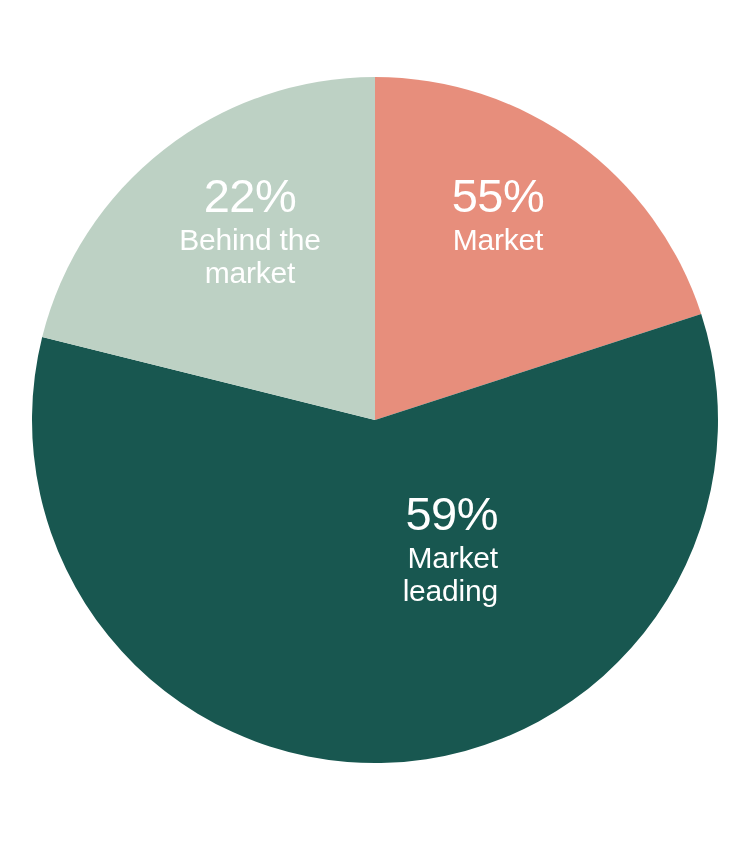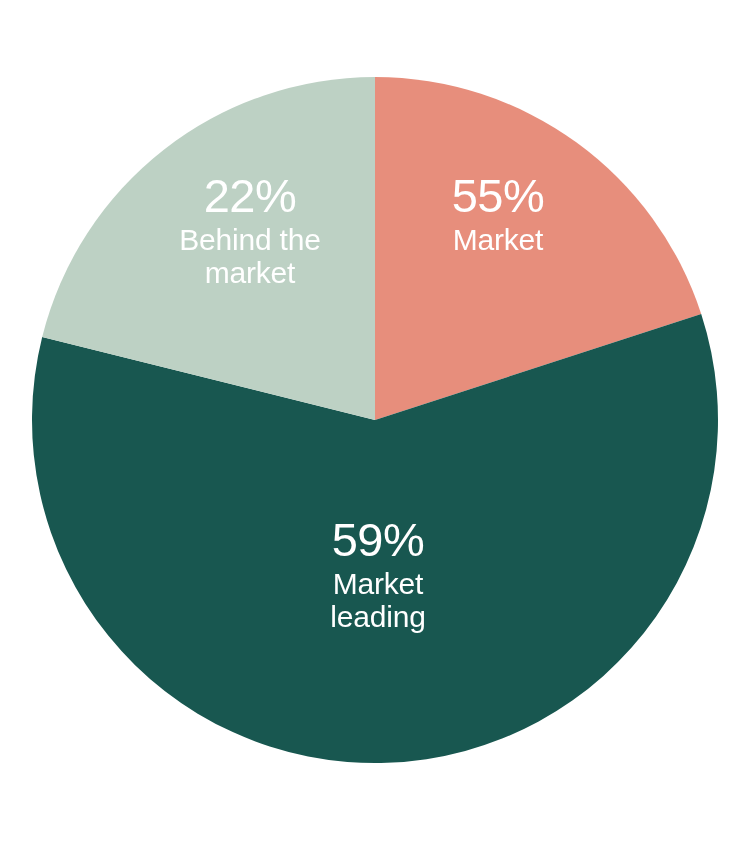--- a/index.html
+++ b/index.html
@@ -58,22 +58,23 @@
     top: 172px;
     width: 196px;
   }
   #label-behind-the-market {
     left: 152px;
     top: 172px;
     width: 196px;
   }
   #label-market-average {
     left: 258px;
-    top: 516px;
+    top: 490px;
     width: 240px;
+    text-align: right;
   }
 </style>
 </head>
 <body>
 
 <div id="chart-root">
 
   <svg id="pie-svg" width="755" height="842" viewBox="0 0 755 842">
     <g>
       <path id="slice-market-leading" d="M 375.00 420.00 L 375.00 77.00 A 343 343 0 0 1 701.21 314.01 Z" fill="#e78e7c"></path>

